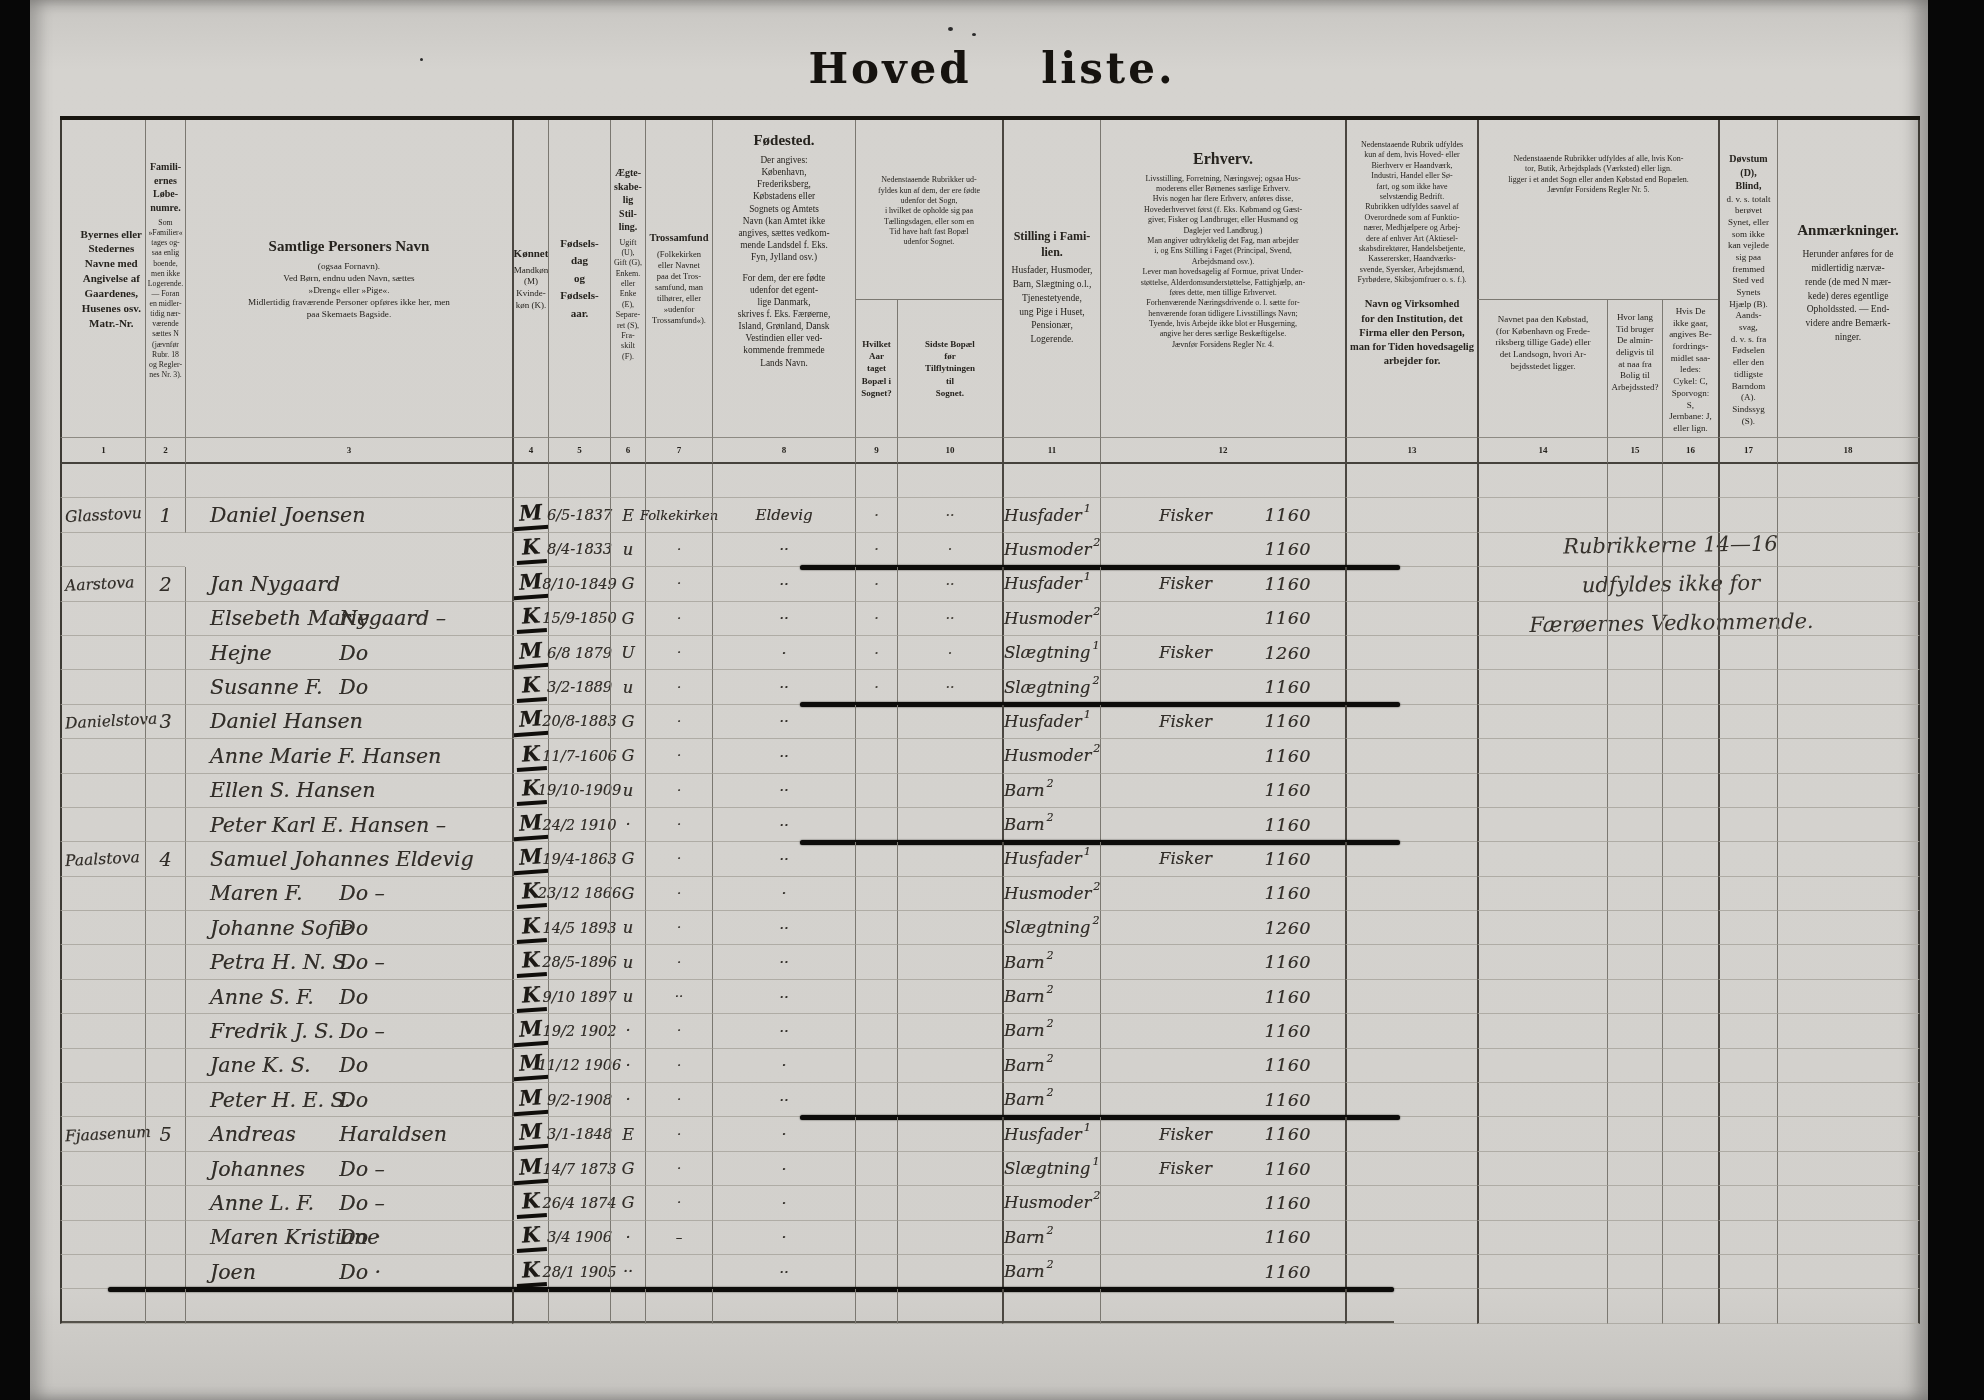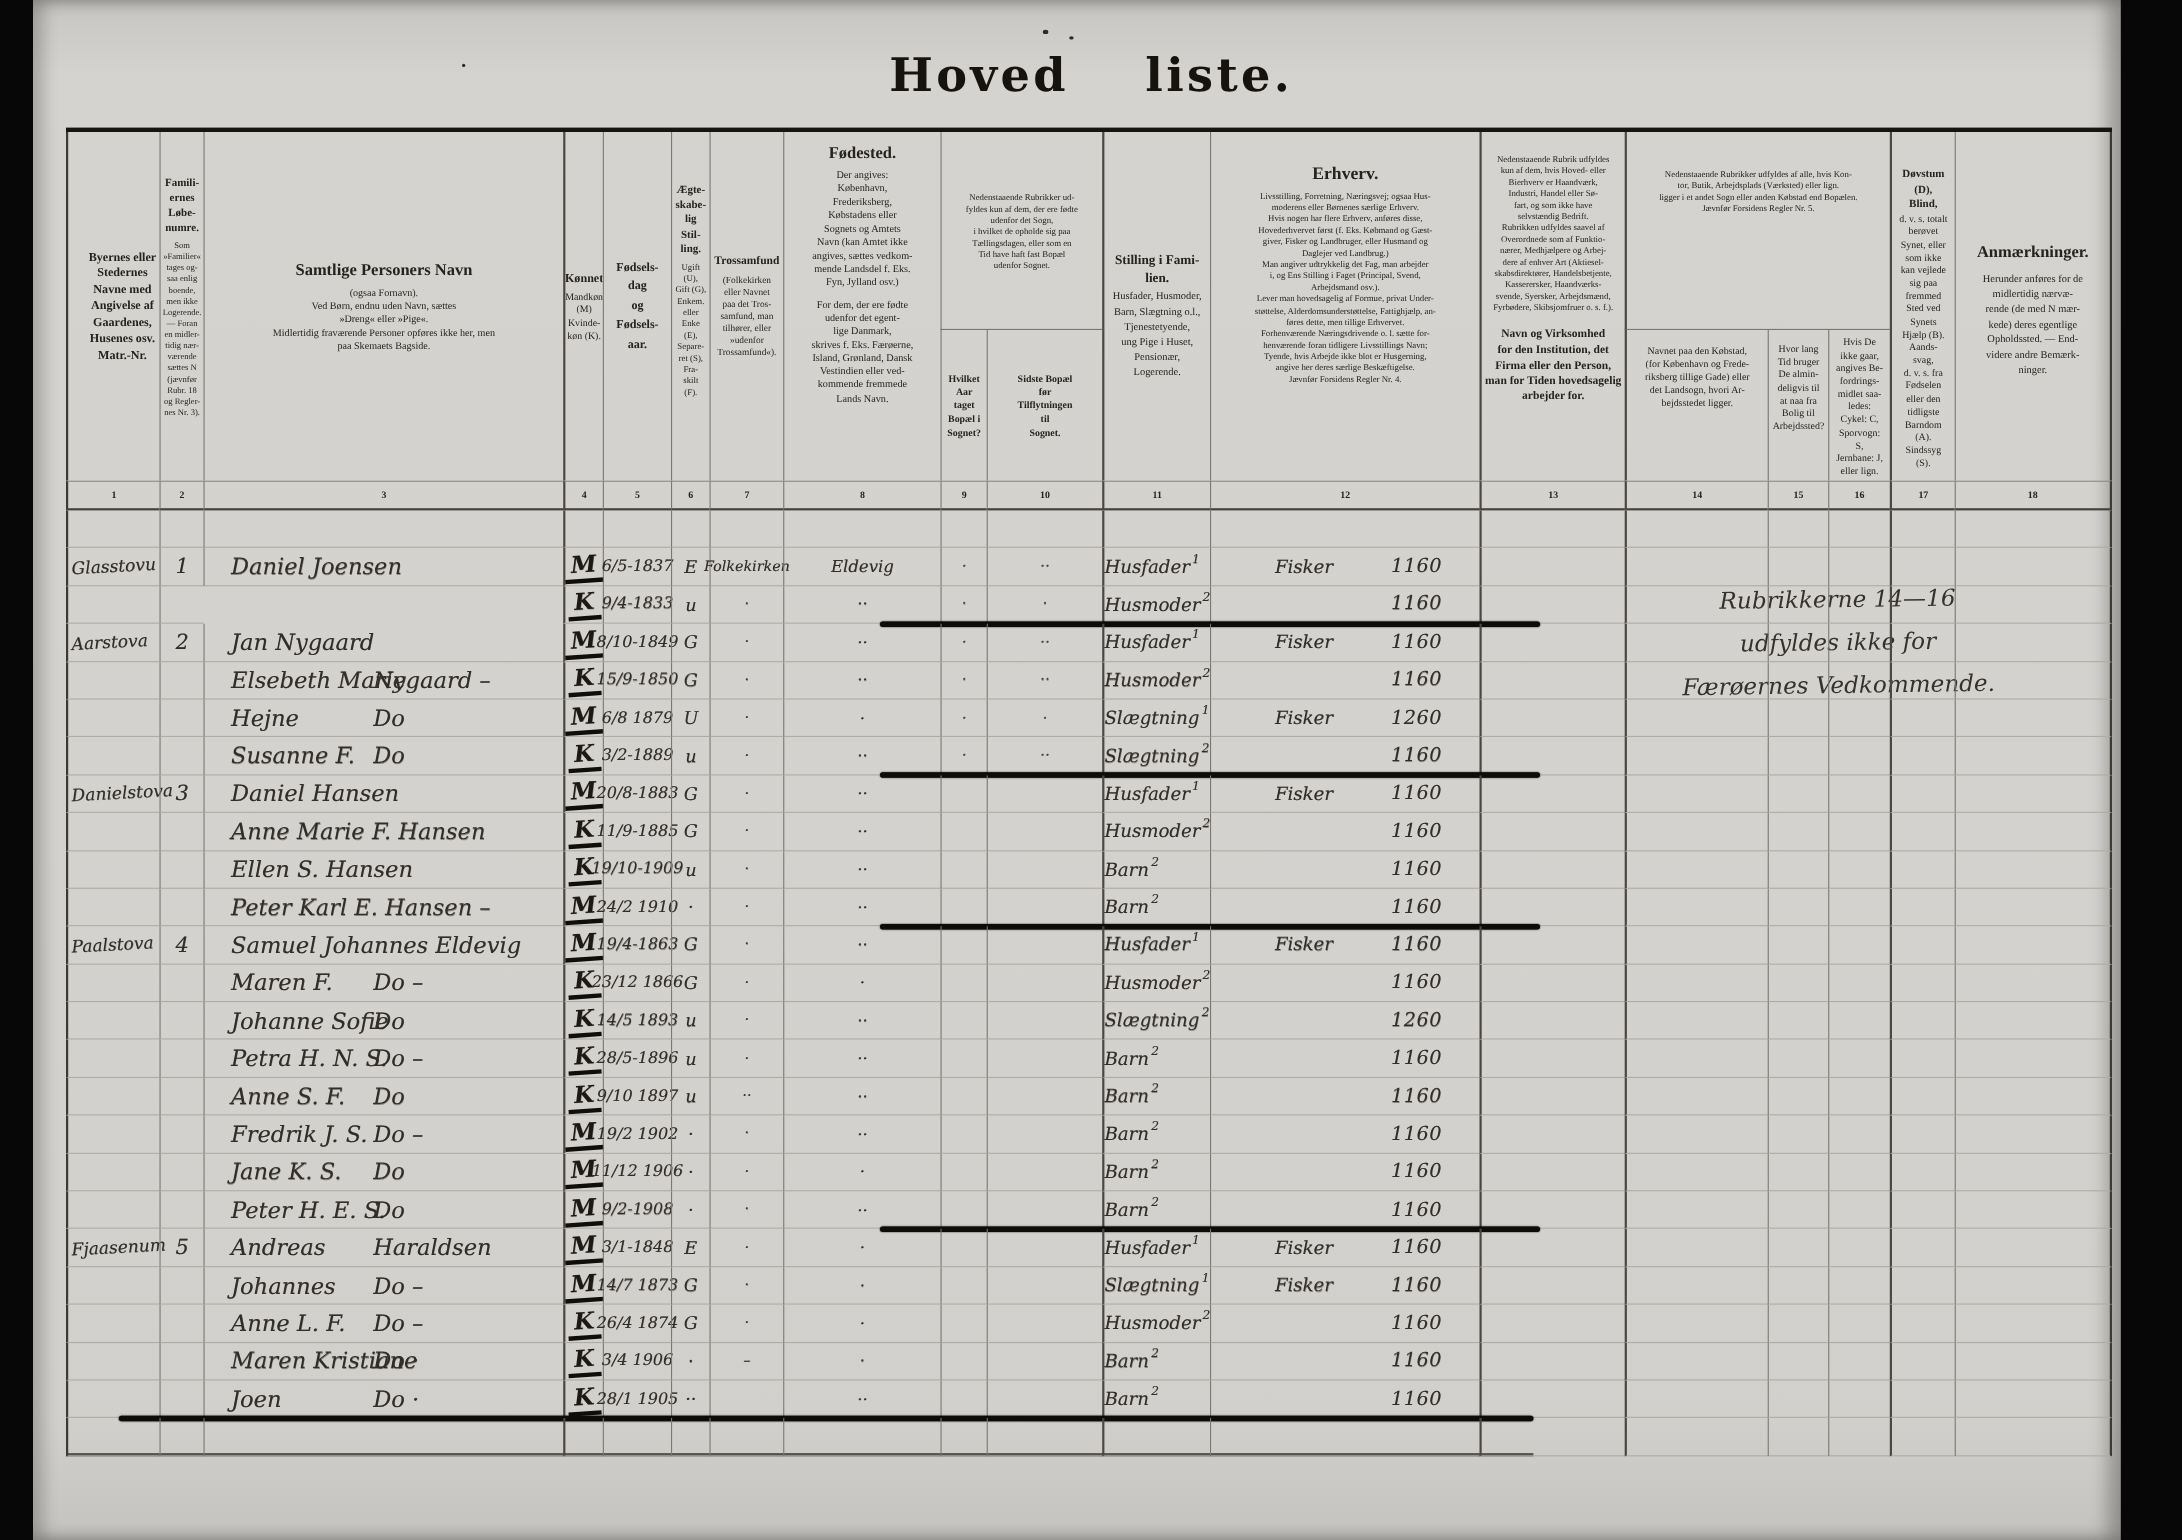--- a/index.html
+++ b/index.html
@@ -456,21 +456,21 @@
   <div class="cell c-place colb-1" style="grid-area: 6 / 1;">
         <span class="hw"></span>
       </div>
   <div class="cell c-fam colb-2" style="grid-area: 6 / 2;">
         <span class="hw"></span>
       </div>
   <div class="cell c-sex colb-4" style="grid-area: 6 / 4;">
         <span class="hw">K</span>
       </div>
   <div class="cell c-birth colb-5" style="grid-area: 6 / 5;">
-        <span class="hw">9/4-1833</span>
+        <span class="hw">8/4-1833</span>
       </div>
   <div class="cell c-ms colb-6" style="grid-area: 6 / 6;">
         <span class="hw">u</span>
       </div>
   <div class="cell c-faith colb-7" style="grid-area: 6 / 7;">
         <span class="hw">·</span>
       </div>
   <div class="cell c-born colb-8" style="grid-area: 6 / 8;">
         <span class="hw">··</span>
       </div>
@@ -732,21 +732,21 @@
         <span class="hw"></span>
       </div>
   <div class="cell c-name colb-3" style="grid-area: 12 / 3;">
         <span class="hw nm">Anne Marie F. Hansen</span>
         <span class="hw dm"></span>
       </div>
   <div class="cell c-sex colb-4" style="grid-area: 12 / 4;">
         <span class="hw">K</span>
       </div>
   <div class="cell c-birth colb-5" style="grid-area: 12 / 5;">
-        <span class="hw">11/9-1885</span>
+        <span class="hw">11/7-1606</span>
       </div>
   <div class="cell c-ms colb-6" style="grid-area: 12 / 6;">
         <span class="hw">G</span>
       </div>
   <div class="cell c-faith colb-7" style="grid-area: 12 / 7;">
         <span class="hw">·</span>
       </div>
   <div class="cell c-born colb-8" style="grid-area: 12 / 8;">
         <span class="hw">··</span>
       </div>

